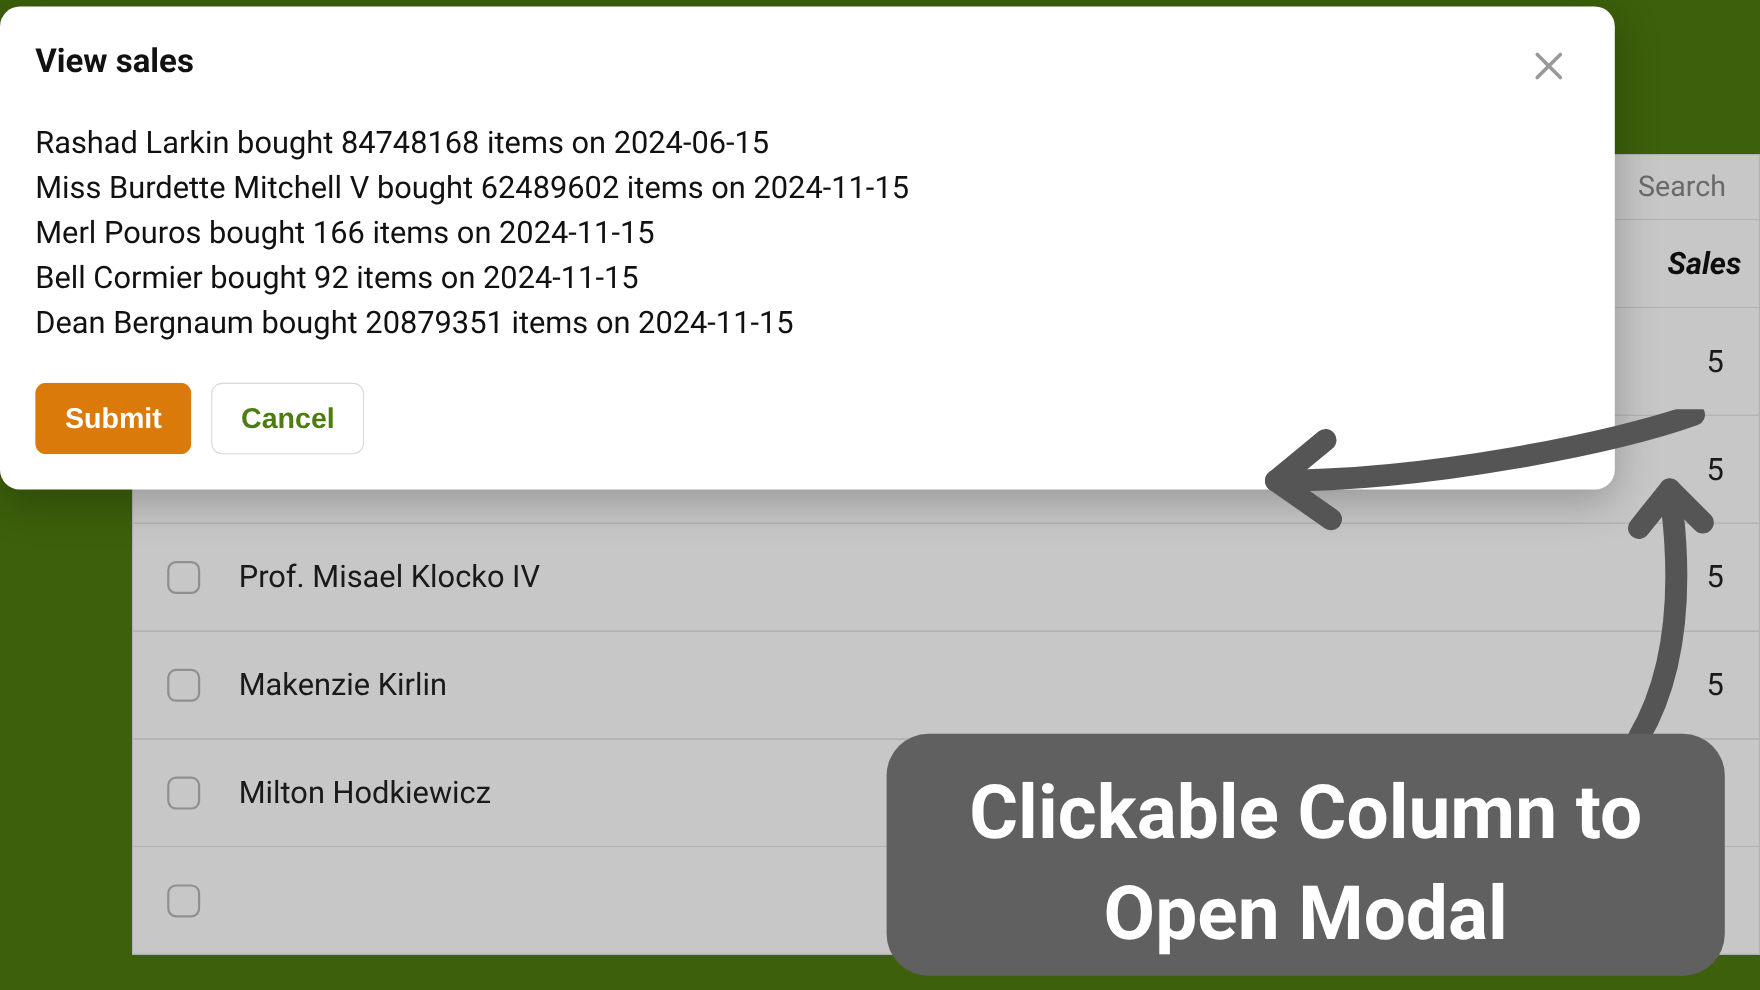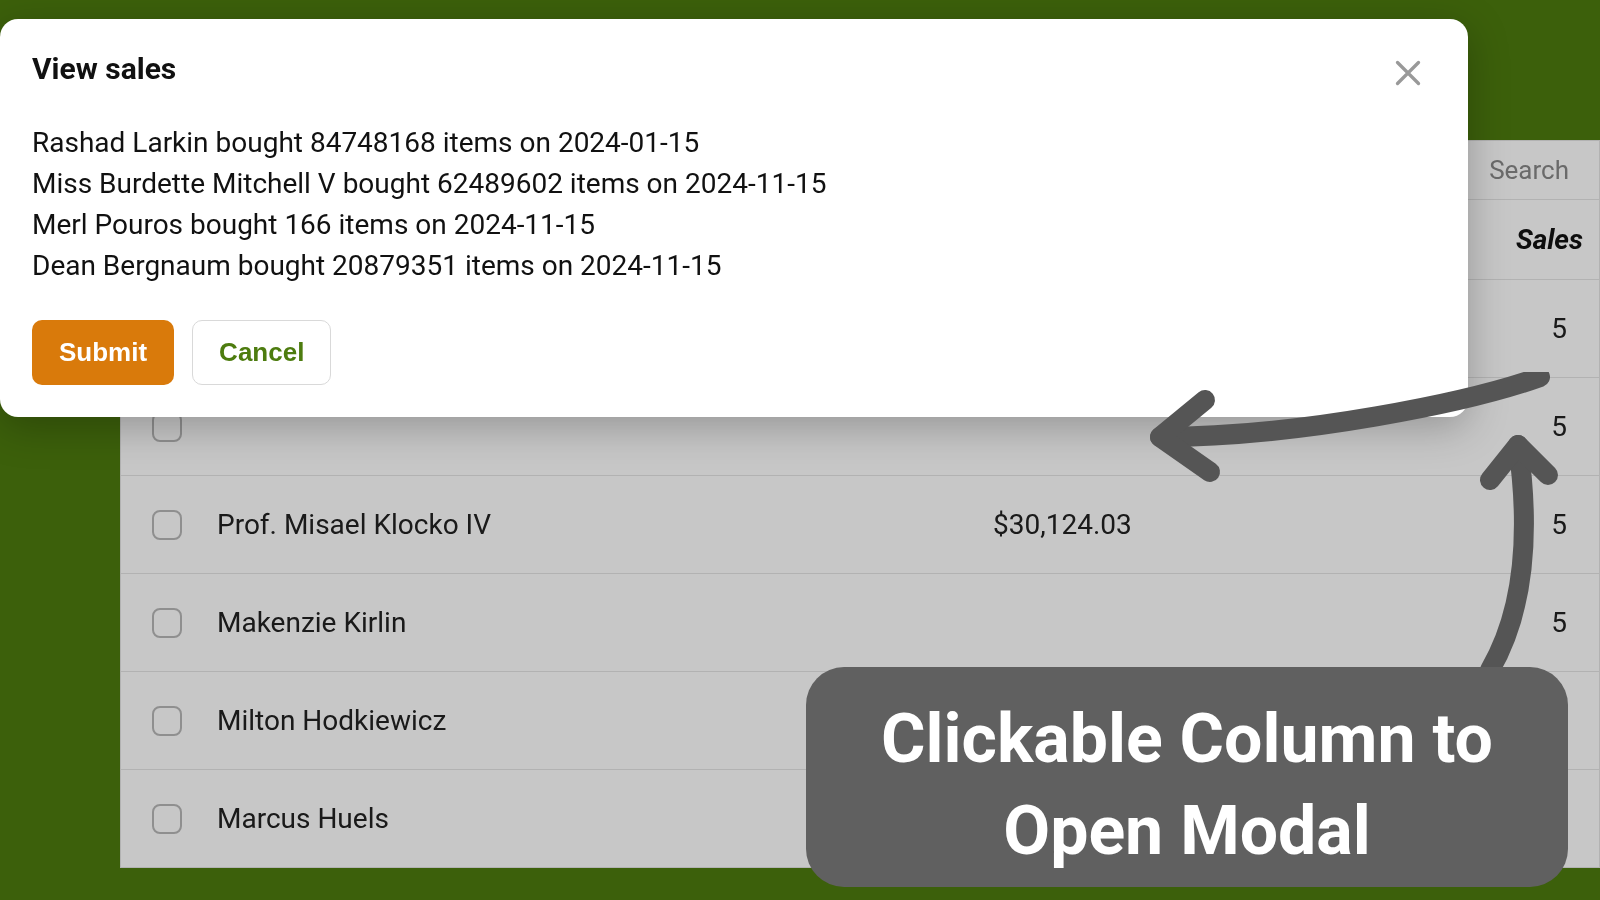--- a/index.html
+++ b/index.html
@@ -72,21 +72,20 @@
 
   
   .modal {
     position: absolute;
     left: 0; top: 6px;
     width: 1468px;
     background: #fff;
     border-radius: 18px;
     padding: 32px;
     box-shadow: 0 10px 40px rgba(0,0,0,0.25);
-    margin-top: 13px;
   }
   .modal-title {
     font-size: 30px;
     font-weight: 700;
     color: #111;
     margin-bottom: 36px;
   }
   .modal-body p {
     font-size: 28px;
     line-height: 41px;
@@ -181,21 +180,20 @@
         </div>
       <div class="col-name"></div>
       <div class="col-price"></div>
       <div class="col-sales">5</div>
     </div>
     <div class="bg-row">
       <div class="col-check">
           <div class="chk"></div>
         </div>
       <div class="col-name">Prof. Misael Klocko IV</div>
-      <div class="col-price">$30,124.03</div>
       <div class="col-sales">5</div>
     </div>
     <div class="bg-row">
       <div class="col-check">
           <div class="chk"></div>
         </div>
       <div class="col-name">Makenzie Kirlin</div>
       <div class="col-sales">5</div>
     </div>
     <div class="bg-row">
@@ -203,40 +201,40 @@
           <div class="chk"></div>
         </div>
       <div class="col-name">Milton Hodkiewicz</div>
       <div class="col-price"></div>
       <div class="col-sales"></div>
     </div>
     <div class="bg-row">
       <div class="col-check">
           <div class="chk"></div>
         </div>
-      <div class="col-name">Marcus Huels</div>
       <div class="col-price"></div>
       <div class="col-sales"></div>
     </div>
   </div>
 </div>
 
 <div class="bg-overlay"></div>
 
 <div class="modal">
   <div class="modal-close">
     <svg viewBox="0 0 24 24">
         <path d="M5 5 L19 19 M19 5 L5 19" stroke="currentColor" stroke-width="2.2" stroke-linecap="round" fill="none"></path>
       </svg>
   </div>
   <h2 class="modal-title">View sales</h2>
   <div class="modal-body">
-    <p>Rashad Larkin bought 84748168 items on 2024-01-15</p>
+    <p>Rashad Larkin bought 84748168 items on 2024-06-15</p>
     <p>Miss Burdette Mitchell V bought 62489602 items on 2024-11-15</p>
     <p>Merl Pouros bought 166 items on 2024-11-15</p>
+    <p>Bell Cormier bought 92 items on 2024-11-15</p>
     <p>Dean Bergnaum bought 20879351 items on 2024-11-15</p>
   </div>
   <div class="modal-actions">
     <button class="btn btn-primary">Submit</button>
     <button class="btn btn-secondary">Cancel</button>
   </div>
 </div>
 
 <svg class="arrow-svg" style="left:1120px; top:372px; width:450px; height:130px;" viewBox="0 0 450 130">
   <path d="M420 5 C 350 30, 180 65, 40 65" stroke="#555" stroke-width="20" fill="none" stroke-linecap="round"></path>

